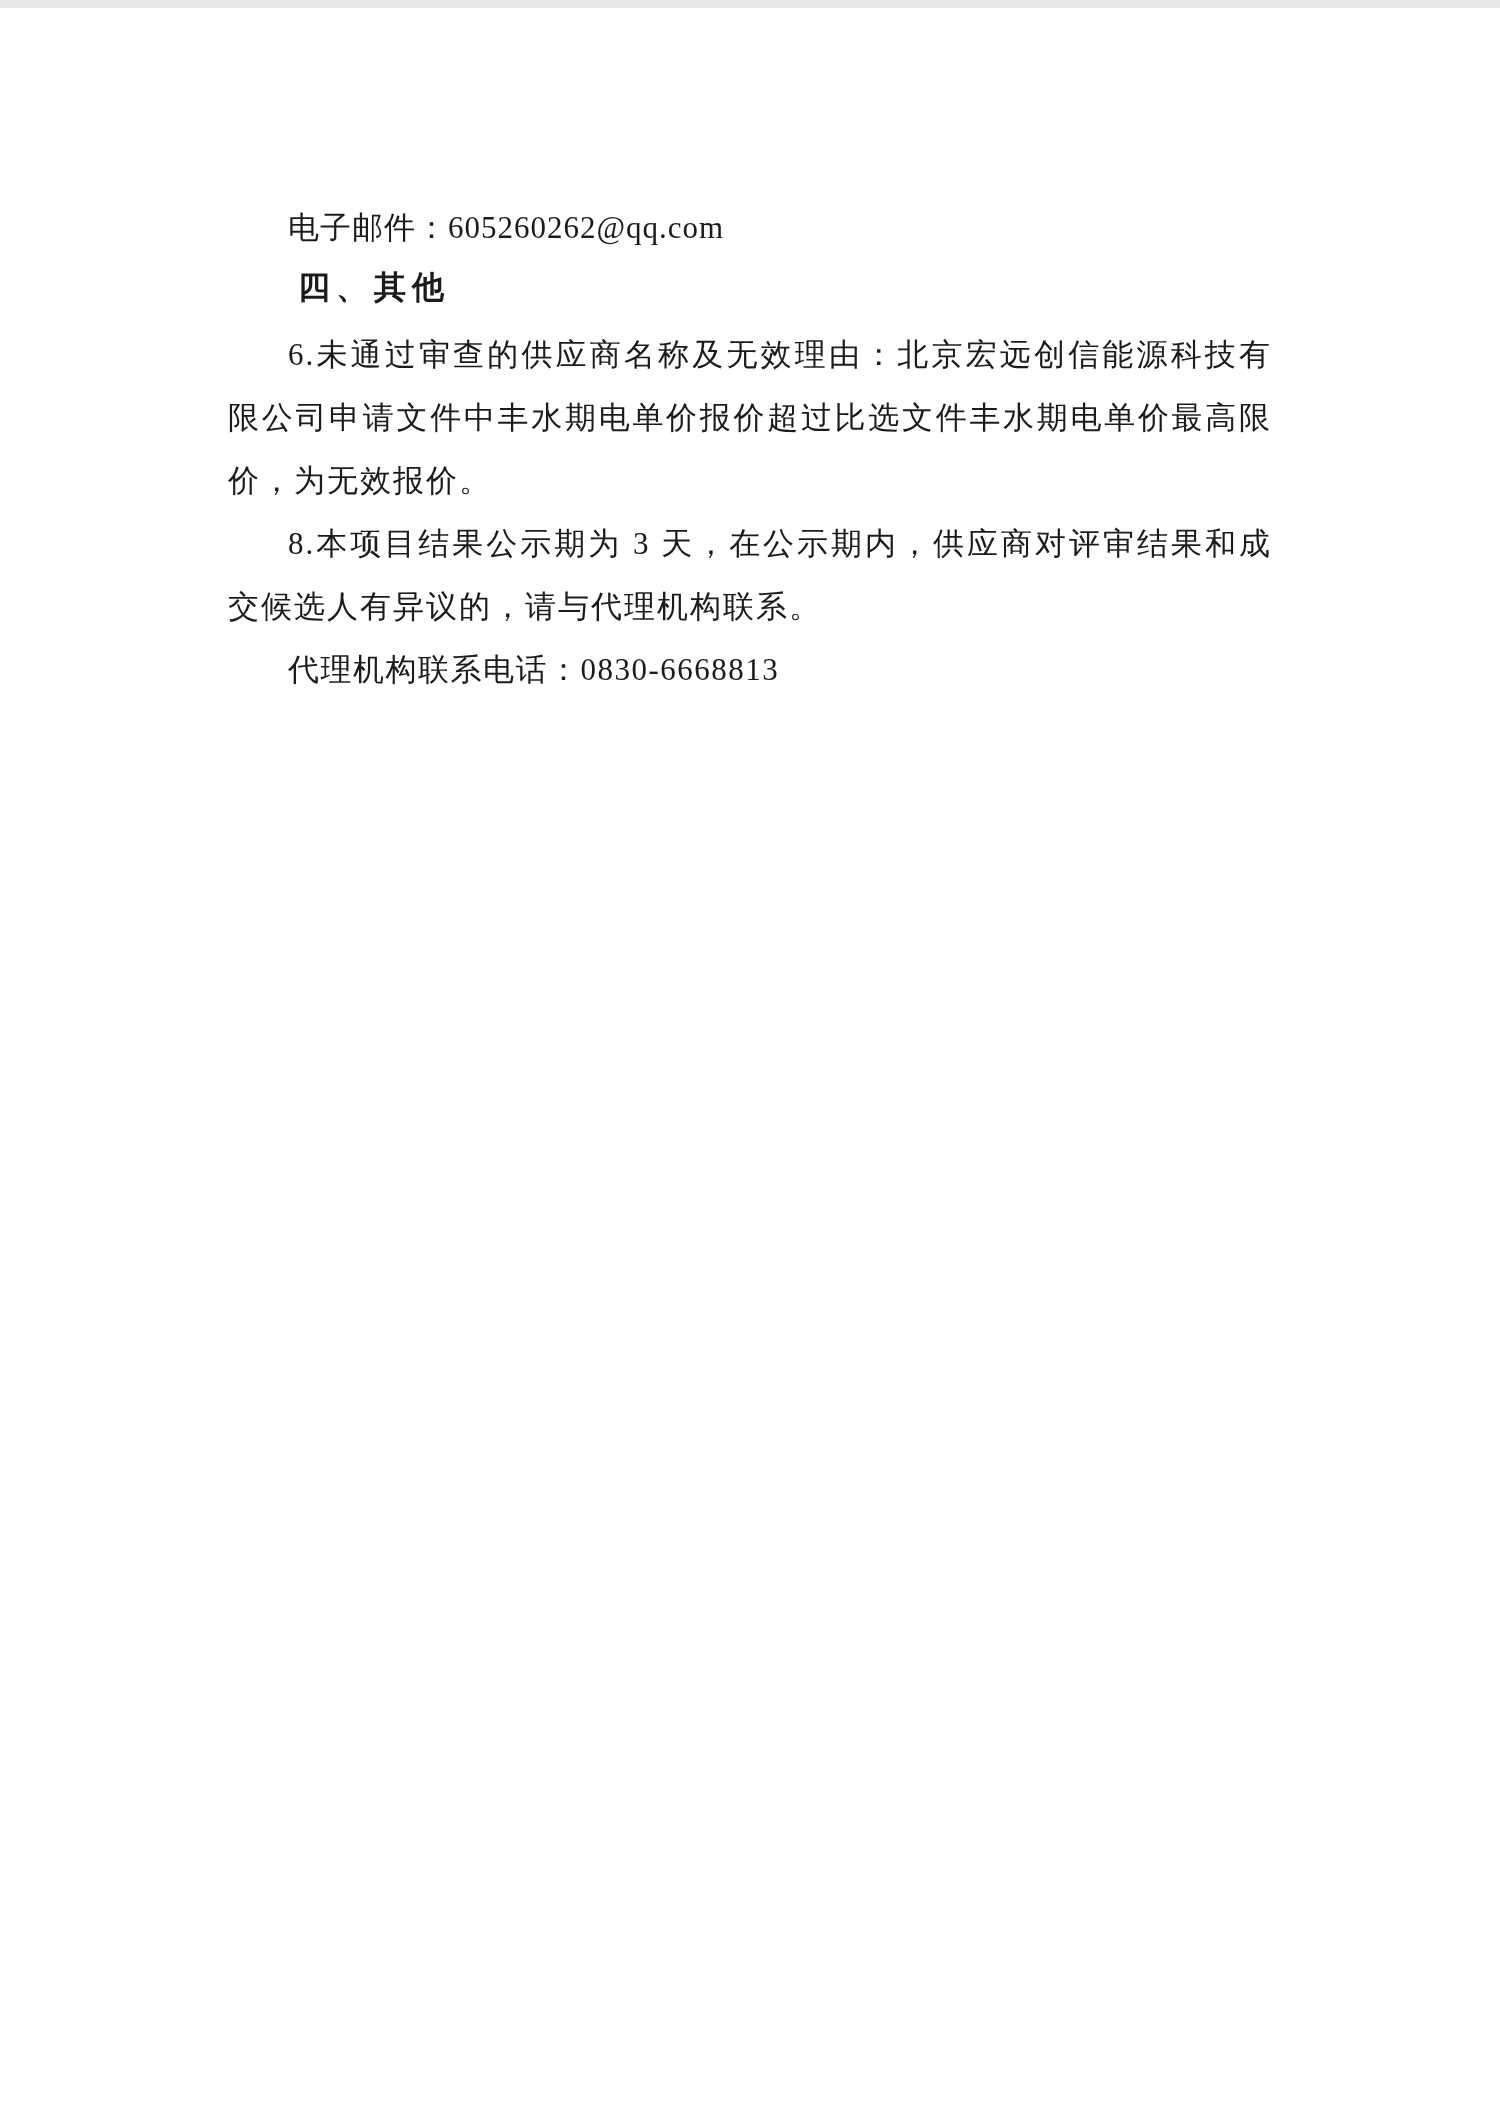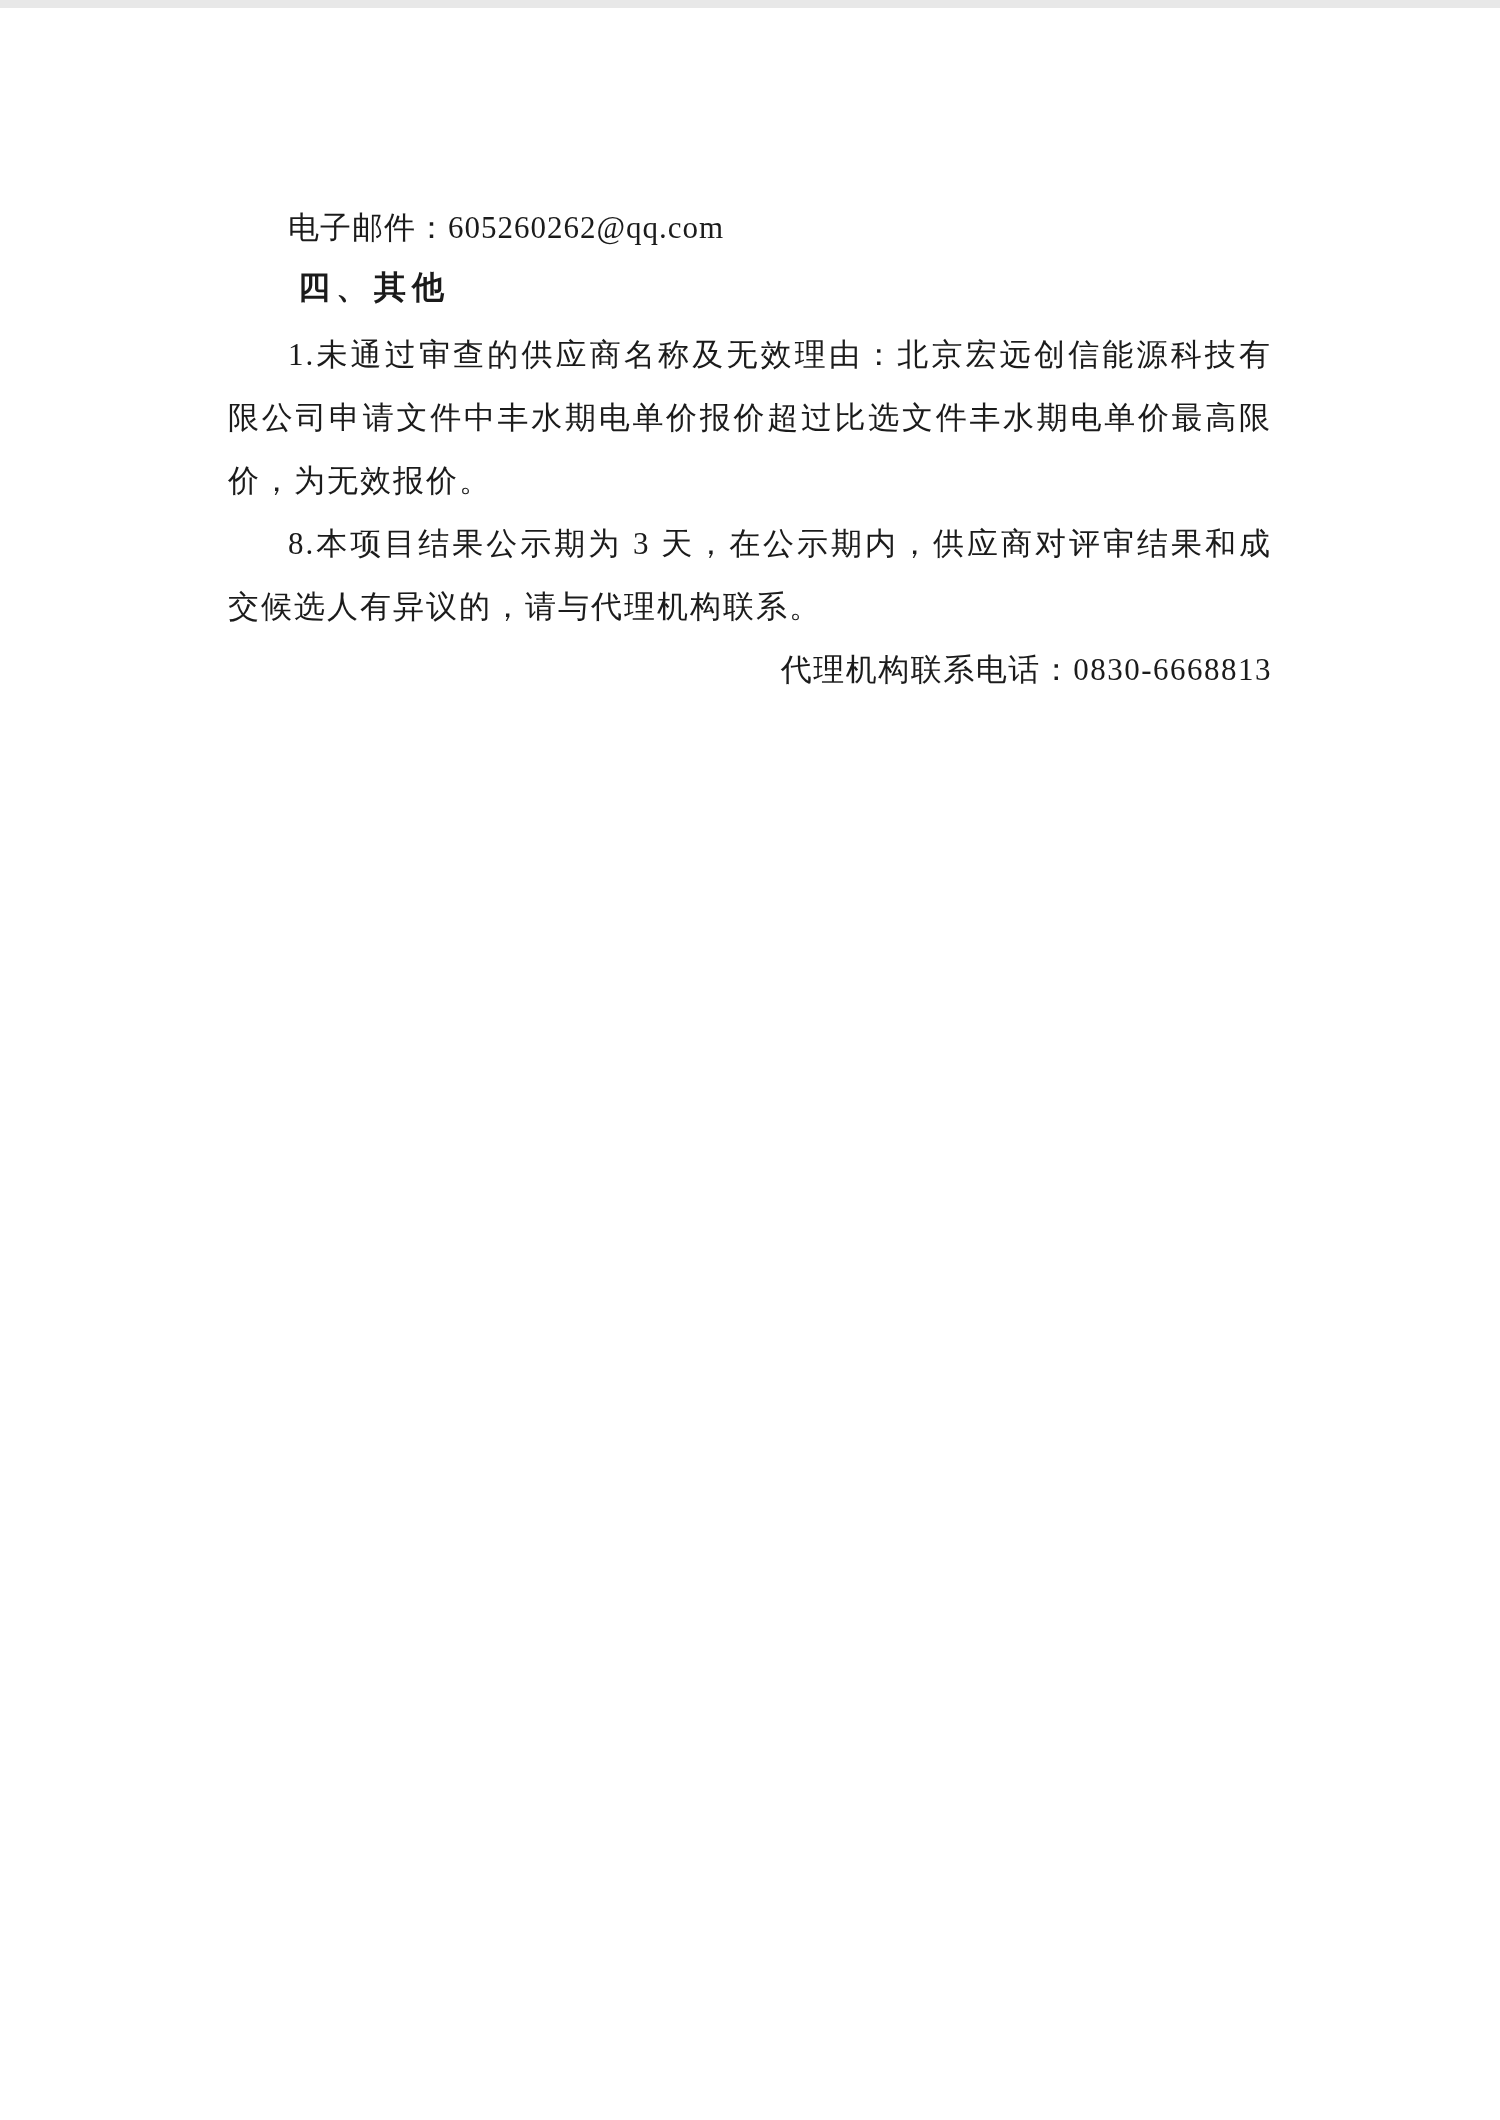--- a/index.html
+++ b/index.html
@@ -42,34 +42,33 @@
     margin: 0;
     text-indent: 60px;
     text-align: justify;
     text-align-last: left;
     letter-spacing: 2px;
   }
   .contact-line {
     text-indent: 60px;
     white-space: nowrap;
     letter-spacing: 1.5px;
-    text-align: right;
   }
 </style>
 </head>
 <body>
 
 <div class="page" style="background: rgb(255, 255, 255); color: rgb(27, 27, 27);">
   <div class="content">
 
     <div class="email-line">电子邮件：605260262@qq.com</div>
 
     <h2 class="section-heading">四、其他</h2>
 
-    <p class="para">1.未通过审查的供应商名称及无效理由：北京宏远创信能源科技有限公司申请文件中丰水期电单价报价超过比选文件丰水期电单价最高限价，为无效报价。</p>
+    <p class="para">6.未通过审查的供应商名称及无效理由：北京宏远创信能源科技有限公司申请文件中丰水期电单价报价超过比选文件丰水期电单价最高限价，为无效报价。</p>
 
     <p class="para">8.本项目结果公示期为 3 天，在公示期内，供应商对评审结果和成交候选人有异议的，请与代理机构联系。</p>
 
     <div class="contact-line">代理机构联系电话：0830-6668813</div>
 
 
 
   </div>
 </div>
 

